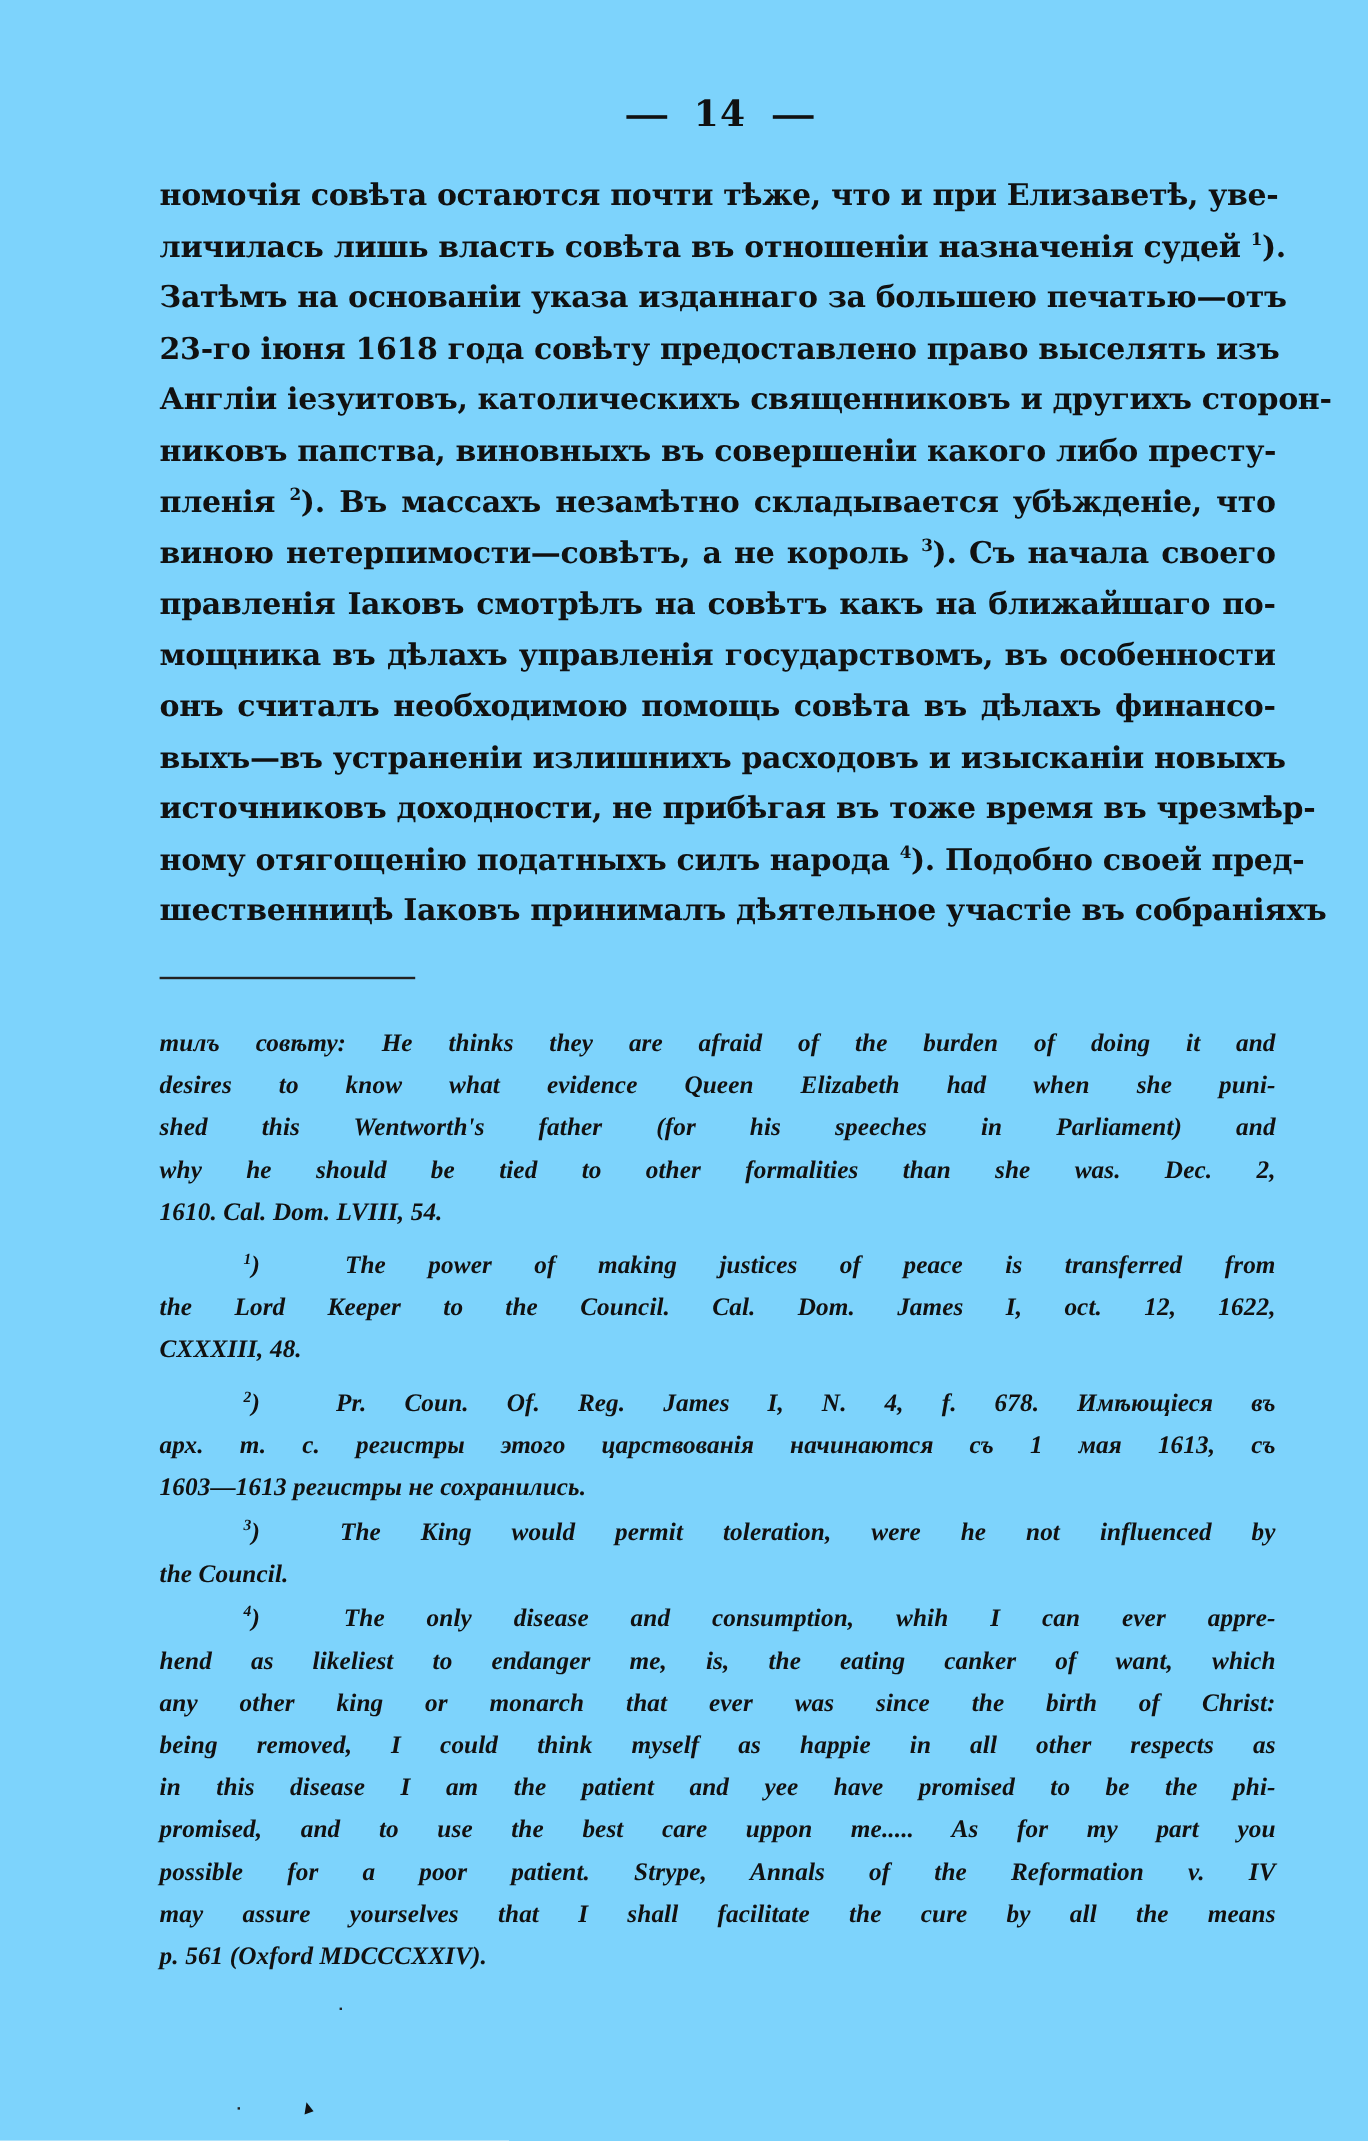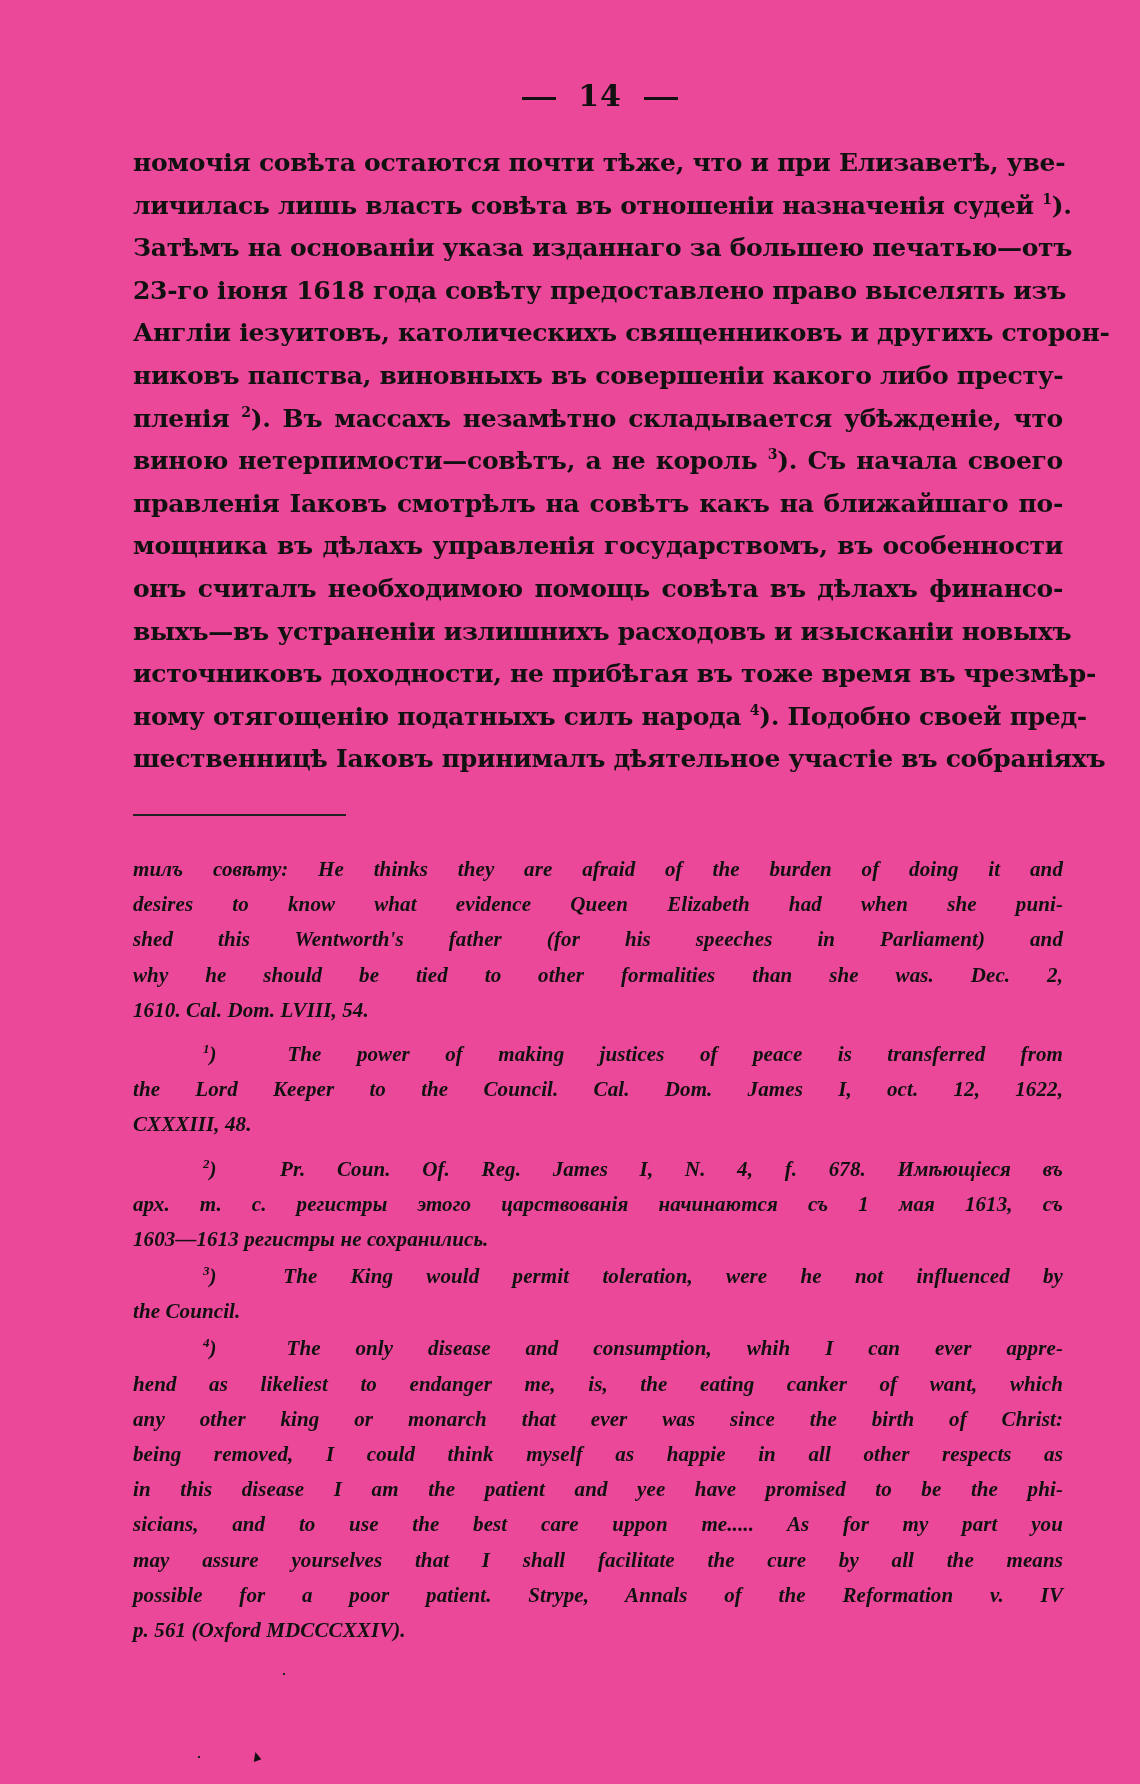--- a/index.html
+++ b/index.html
@@ -13,21 +13,21 @@
       position: relative;
       overflow: hidden;
       color: #111111;
       font-family: "DejaVu Serif", "Liberation Serif", serif;
     }
     .page {
       position: absolute;
       left: 0; top: 0;
       width: 1140px;
       height: 1784px;
-      background: #ec4899;
+      background: #7dd3fc;
     }
     .page-number {
       position: absolute;
       top: 78px;
       left: 0;
       width: 1200px;
       text-align: center;
       font-size: 30px;
       font-weight: bold;
       letter-spacing: 1px;
@@ -180,23 +180,23 @@
       <span class="fline indent"><span class="fn-marker">3</span>)&nbsp;&nbsp;<span>The King would permit toleration, were he not influenced by</span></span>
       <span class="fline left">the Council.</span>
     </div>
 
     <div class="fn-block">
       <span class="fline indent"><span class="fn-marker">4</span>)&nbsp;&nbsp;<span>The only disease and consumption, whih I can ever appre-</span></span>
       <span class="fline">hend as likeliest to endanger me, is, the eating canker of want, which</span>
       <span class="fline">any other king or monarch that ever was since the birth of Christ:</span>
       <span class="fline">being removed, I could think myself as happie in all other respects as</span>
       <span class="fline">in this disease I am the patient and yee have promised to be the phi-</span>
-      <span class="fline">sicians, and to use the best care uppon me..... As for my part you</span>
+      <span class="fline">promised, and to use the best care uppon me..... As for my part you</span>
+      <span class="fline">possible for a poor patient.  Strype, Annals of the Reformation v. IV</span>
       <span class="fline">may assure yourselves that I shall facilitate the cure by all the means</span>
-      <span class="fline">possible for a poor patient.  Strype, Annals of the Reformation v. IV</span>
       <span class="fline left">p. 561 (Oxford MDCCCXXIV).</span>
     </div>
   </div>
 
   <div class="stray-dot" style="left:283px; top:1673px;"></div>
   <div class="stray-dot" style="left:198px; top:1756px;"></div>
   <div class="stray-mark"></div>
 </div>
 
 </body></html>

